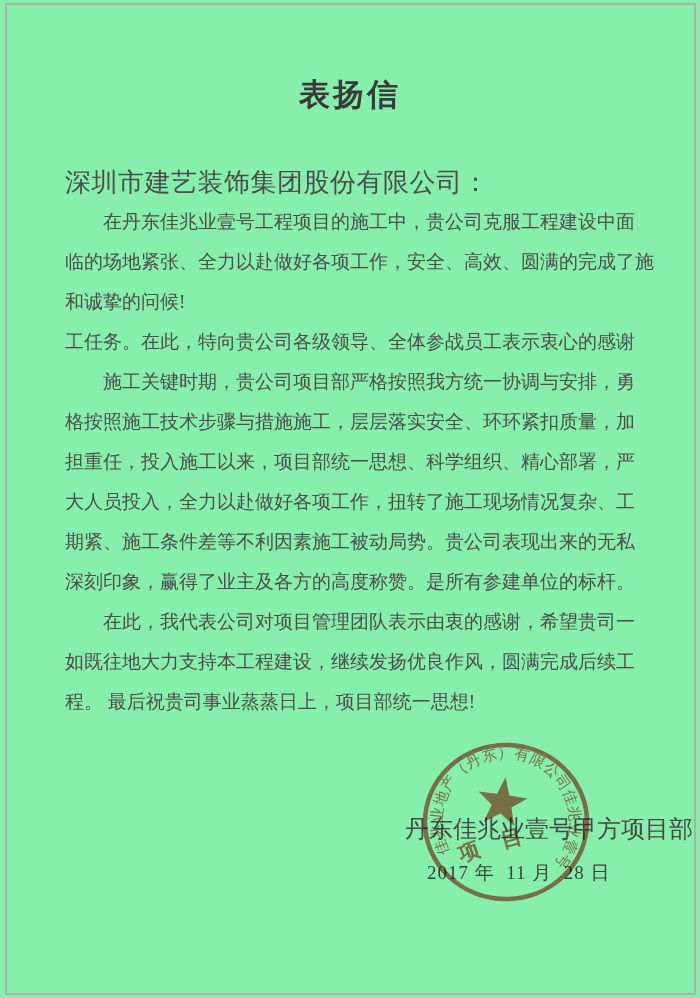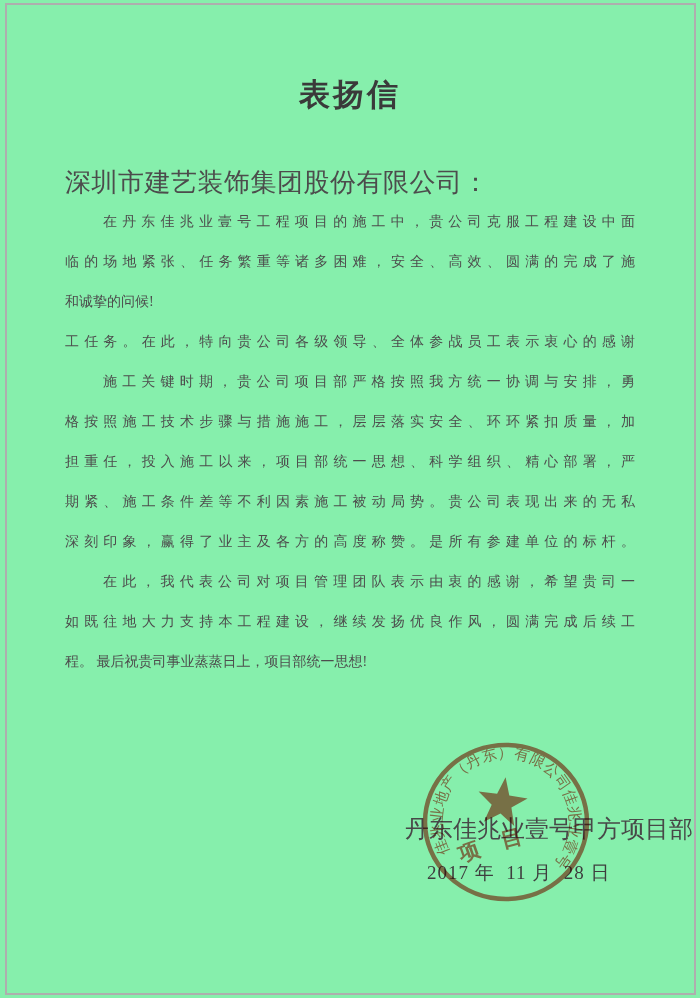--- a/index.html
+++ b/index.html
@@ -36,21 +36,21 @@
     letter-spacing: 0.5px;
     white-space: nowrap;
   }
   .letter-body {
     position: absolute;
     left: 65px; top: 202px;
     width: 570px;
     color: #4d4d4d;
   }
   .line {
-    font-size: 14px;
+    font-size: 19px;
     line-height: 40px;
     height: 40px;
     white-space: nowrap;
     text-align: justify;
   }
   .line.j { text-align-last: justify; }
   .line.ind { padding-left: 38px; }
   .signature {
     position: absolute;
     left: 405px; top: 813px;
@@ -81,26 +81,27 @@
 
 <div class="page">
   <div class="scan-border"></div>
 
   <h1 class="title">表扬信</h1>
 
   <div class="salutation">深圳市建艺装饰集团股份有限公司：</div>
 
   <div class="letter-body">
     <div class="line j ind">在丹东佳兆业壹号工程项目的施工中，贵公司克服工程建设中面</div>
-    <div class="line j">临的场地紧张、任务繁重等诸多困难，安全、高效、圆满的完成了施</div>
+    <div class="line j">临的场地紧张、全力以赴做好各项工作，安全、高效、圆满的完成了施</div>
     <div class="line">和诚挚的问候!</div>
     <div class="line j">工任务。在此，特向贵公司各级领导、全体参战员工表示衷心的感谢</div>
     <div class="line j ind">施工关键时期，贵公司项目部严格按照我方统一协调与安排，勇</div>
     <div class="line j">格按照施工技术步骤与措施施工，层层落实安全、环环紧扣质量，加</div>
     <div class="line j">担重任，投入施工以来，项目部统一思想、科学组织、精心部署，严</div>
+    <div class="line j">大人员投入，全力以赴做好各项工作，扭转了施工现场情况复杂、工</div>
     <div class="line j">期紧、施工条件差等不利因素施工被动局势。贵公司表现出来的无私</div>
     <div class="line j">深刻印象，赢得了业主及各方的高度称赞。是所有参建单位的标杆。</div>
     <div class="line j ind">在此，我代表公司对项目管理团队表示由衷的感谢，希望贵司一</div>
     <div class="line j">如既往地大力支持本工程建设，继续发扬优良作风，圆满完成后续工</div>
     <div class="line">程。 最后祝贵司事业蒸蒸日上，项目部统一思想!</div>
   </div>
 
   <div class="signature">丹东佳兆业壹号甲方项目部</div>
 
   <div class="date">2017 年  11 月  28 日</div>

